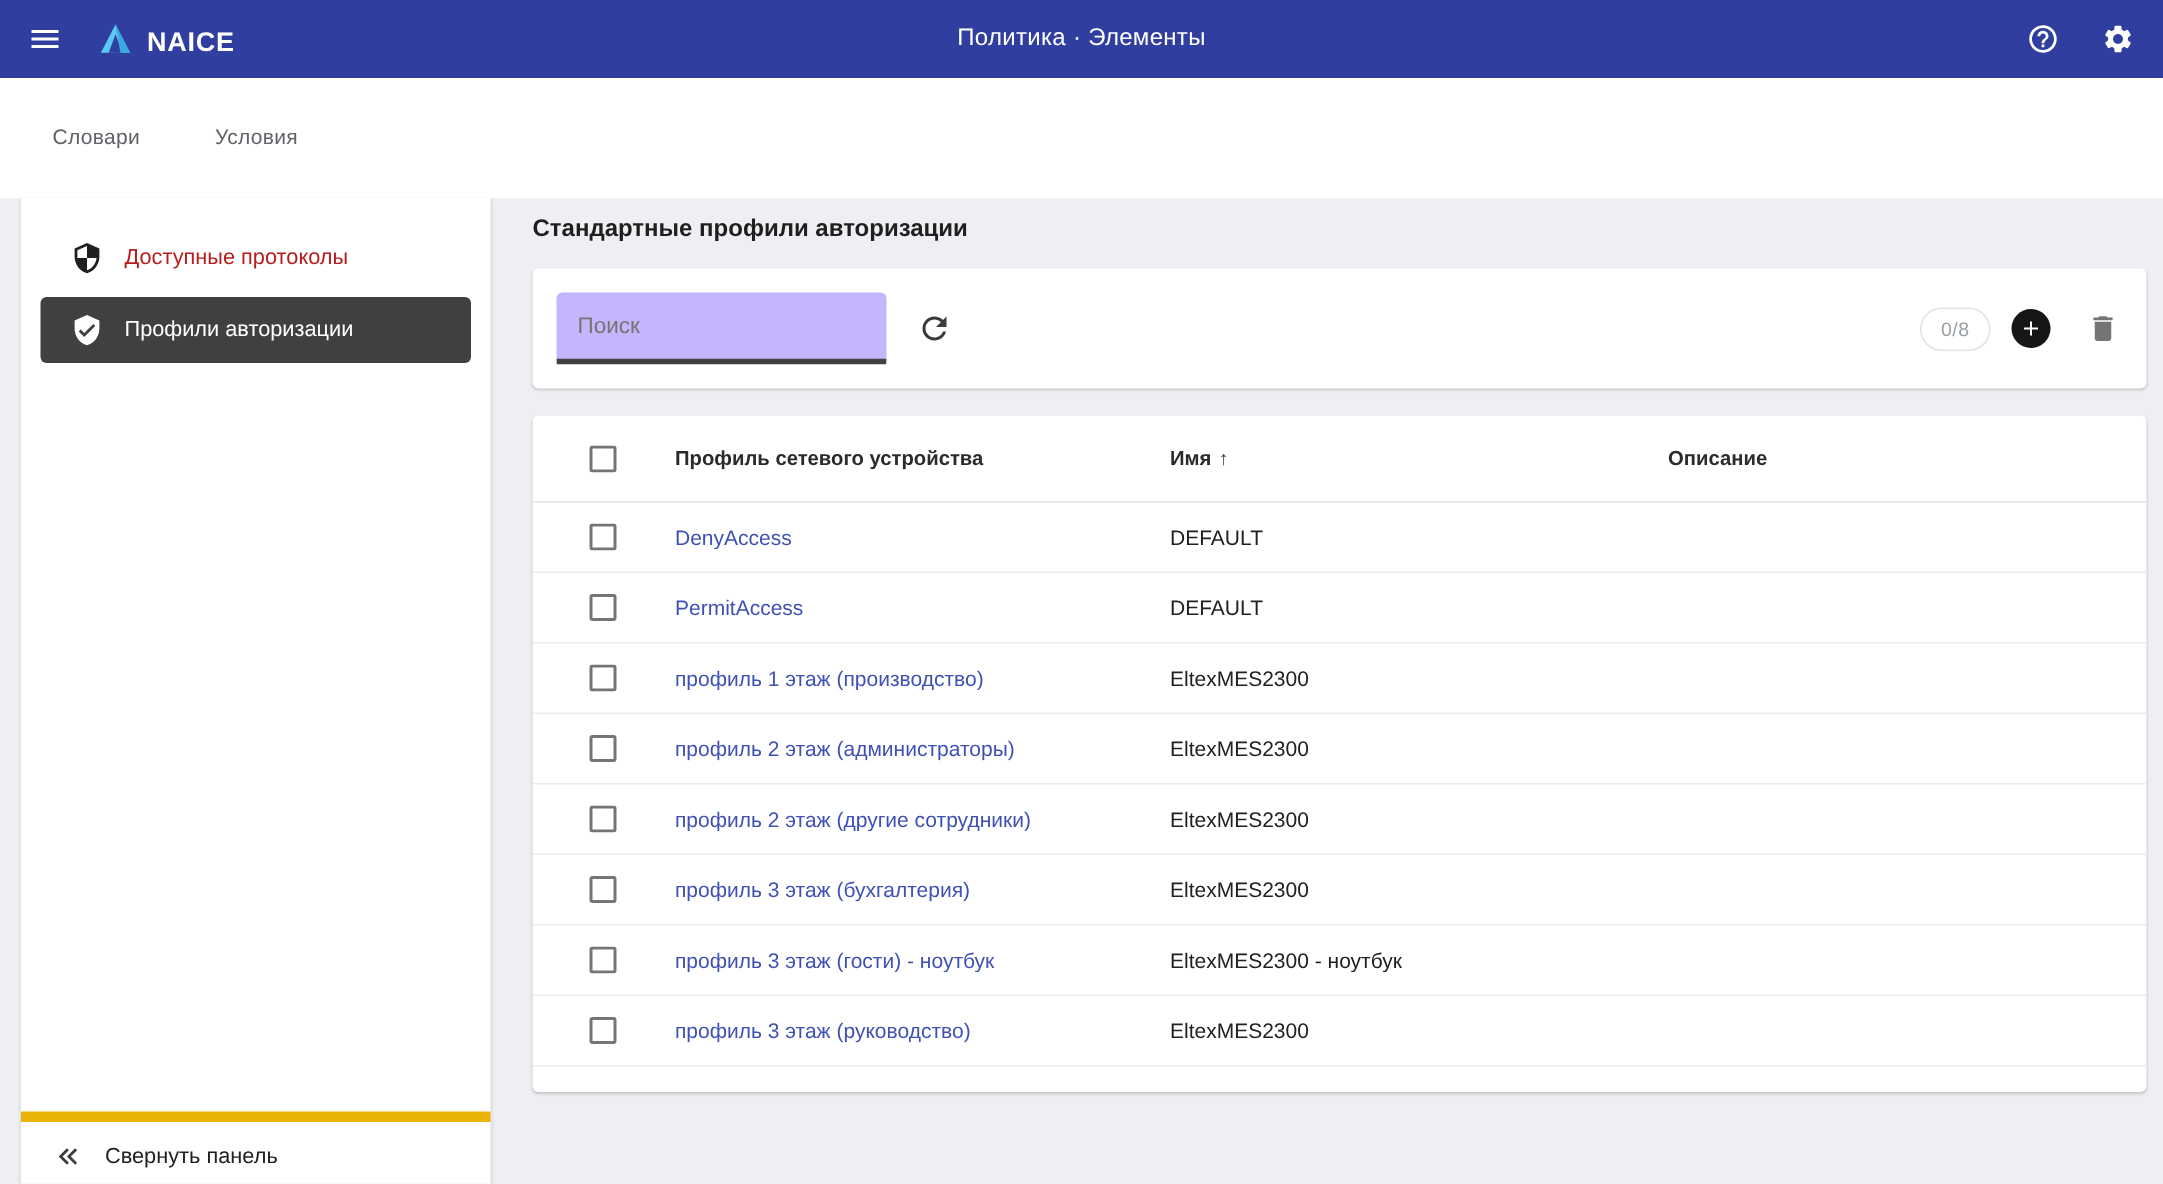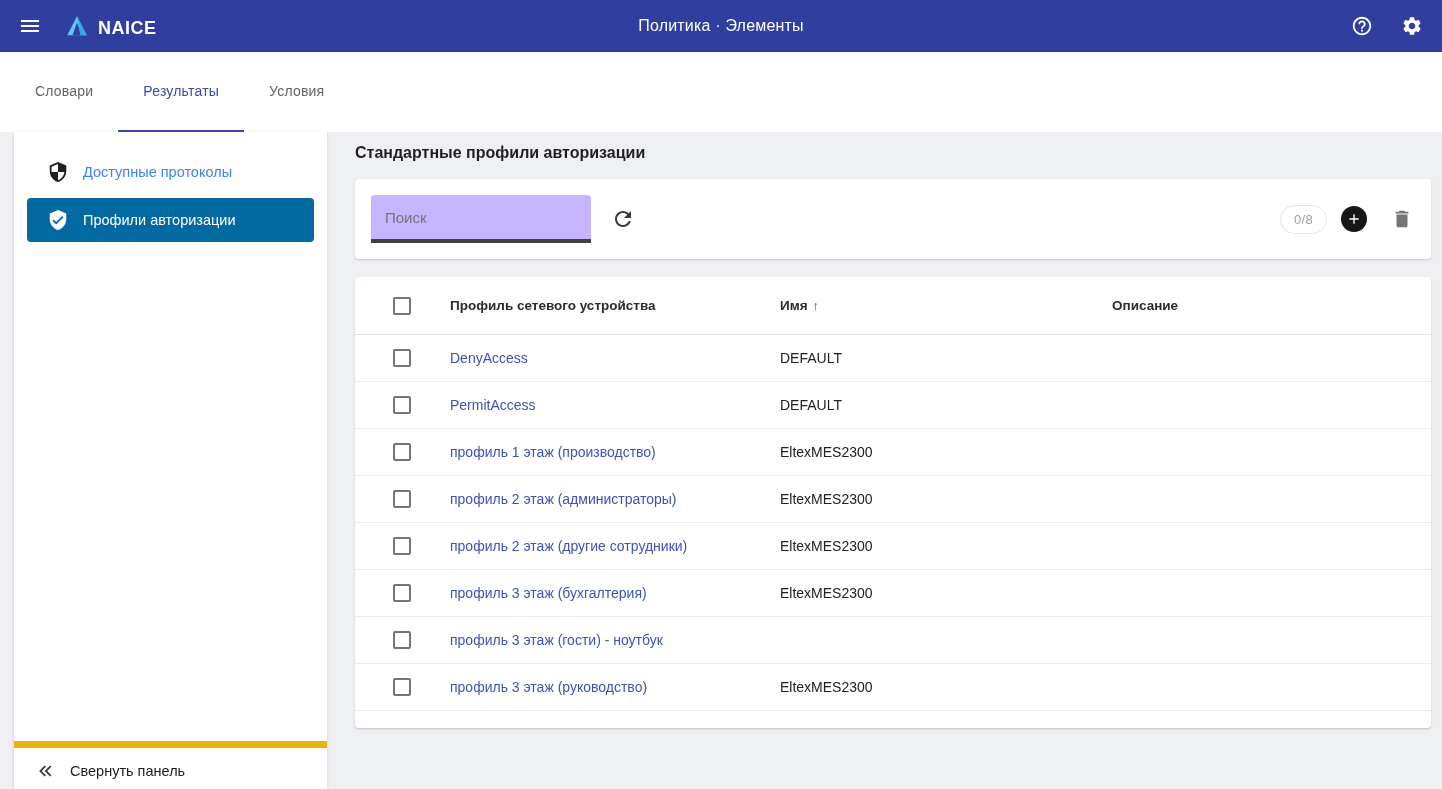--- a/index.html
+++ b/index.html
@@ -44,24 +44,24 @@
 
   
   .sidebar {
     width:313px; background:#fff; display:flex; flex-direction:column;
     box-shadow:0 1px 3px rgba(0,0,0,.14);
   }
   .side-list { padding-top:14px; }
   .side-item {
     display:flex; align-items:center; gap:14px;
     margin:4px 13px; padding:11px 8px 11px 20px; border-radius:4px;
-    font-size:14.5px; cursor:pointer; color:#3b82f6;
+    font-size:14.5px; cursor:pointer; color:#b91c1c;
   }
   .side-item .side-icon { width:22px; height:22px; flex:0 0 auto; display:flex; align-items:center; }
-  .side-item.selected { background:#0369a1; color:#fff; }
+  .side-item.selected { background:#404040; color:#fff; }
   .side-collapse {
     margin-top:auto; border-top:7px solid #eab308;
     display:flex; align-items:center; gap:14px; padding:12px 20px; cursor:pointer;
     font-size:14.5px; color:#202124;
   }
   .side-collapse .side-icon { width:22px; height:22px; display:flex; align-items:center; }
 
   
   .main { flex:1; margin-left:28px; display:flex; flex-direction:column; min-width:0; }
   .main-title { margin-top:12px; font-size:16px; font-weight:700; color:#1f1f1f; }
@@ -140,21 +140,20 @@
     <div class="icon-btn">
       <svg width="22" height="22" viewBox="0 0 24 24" fill="#ffffff">
           <path d="M19.14 12.94c.04-.3.06-.61.06-.94 0-.32-.02-.64-.07-.94l2.03-1.58c.18-.14.23-.41.12-.61l-1.92-3.32c-.12-.22-.37-.29-.59-.22l-2.39.96c-.5-.38-1.03-.7-1.62-.94l-.36-2.54c-.04-.24-.24-.41-.48-.41h-3.84c-.24 0-.43.17-.47.41l-.36 2.54c-.59.24-1.13.57-1.62.94l-2.39-.96c-.22-.08-.47 0-.59.22L2.74 8.87c-.12.21-.08.47.12.61l2.03 1.58c-.05.3-.09.63-.09.94s.02.64.07.94l-2.03 1.58c-.18.14-.23.41-.12.61l1.92 3.32c.12.22.37.29.59.22l2.39-.96c.5.38 1.03.7 1.62.94l.36 2.54c.05.24.24.41.48.41h3.84c.24 0 .44-.17.47-.41l.36-2.54c.59-.24 1.13-.56 1.62-.94l2.39.96c.22.08.47 0 .59-.22l1.92-3.32c.12-.22.07-.47-.12-.61l-2.01-1.58zM12 15.6c-1.98 0-3.6-1.62-3.6-3.6s1.62-3.6 3.6-3.6 3.6 1.62 3.6 3.6-1.62 3.6-3.6 3.6z"></path>
         </svg>
     </div>
   </div>
 </div>
 
 <div class="tabbar">
   <div class="tab">Словари</div>
-  <div class="tab active">Результаты</div>
   <div class="tab">Условия</div>
 </div>
 
 <div class="content">
 
   <div class="sidebar">
     <div class="side-list">
       <div class="side-item">
         <span class="side-icon">
           <svg width="22" height="22" viewBox="0 0 24 24" fill="#1f1f1f">
@@ -287,20 +286,21 @@
     <div class="tcell tdark"></div>
   </div>
 
   <div class="trow">
     <div class="tcell cell-check">
       <span class="checkbox"></span>
     </div>
     <div class="tcell">
       <a class="name-link">профиль 3 этаж (гости) - ноутбук</a>
     </div>
+    <div class="tcell tdark">EltexMES2300 - ноутбук</div>
     <div class="tcell tdark"></div>
   </div>
 
   <div class="trow">
     <div class="tcell cell-check">
       <span class="checkbox"></span>
     </div>
     <div class="tcell">
       <a class="name-link">профиль 3 этаж (руководство)</a>
     </div>

